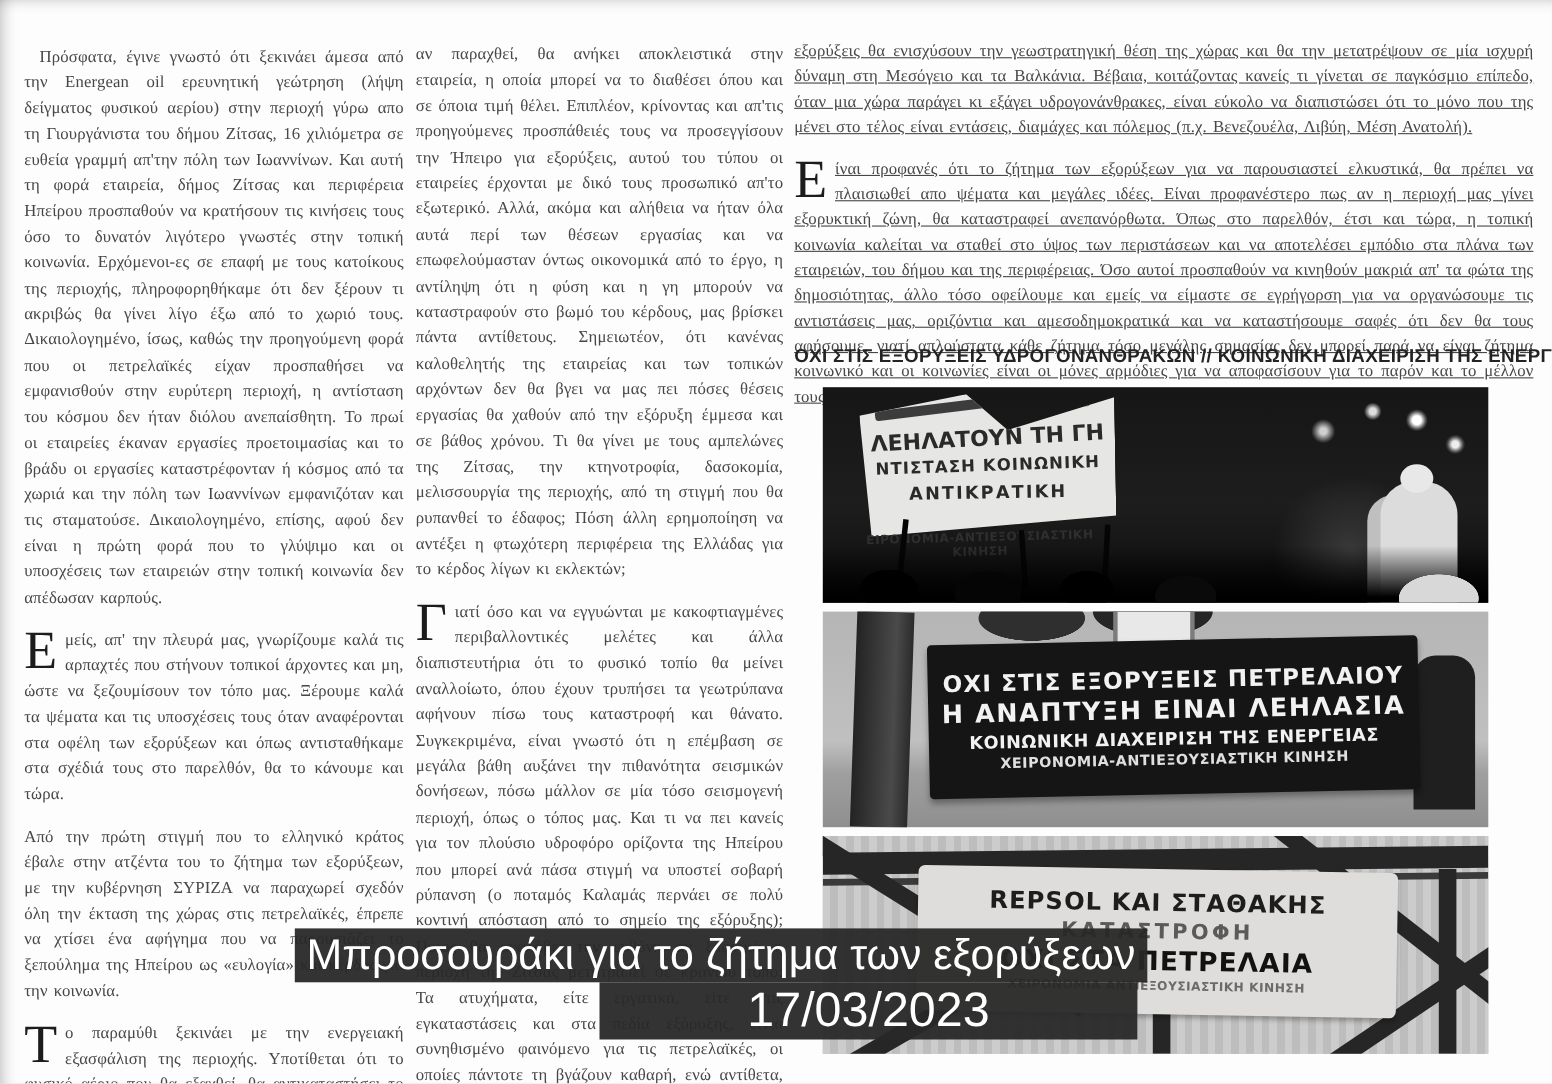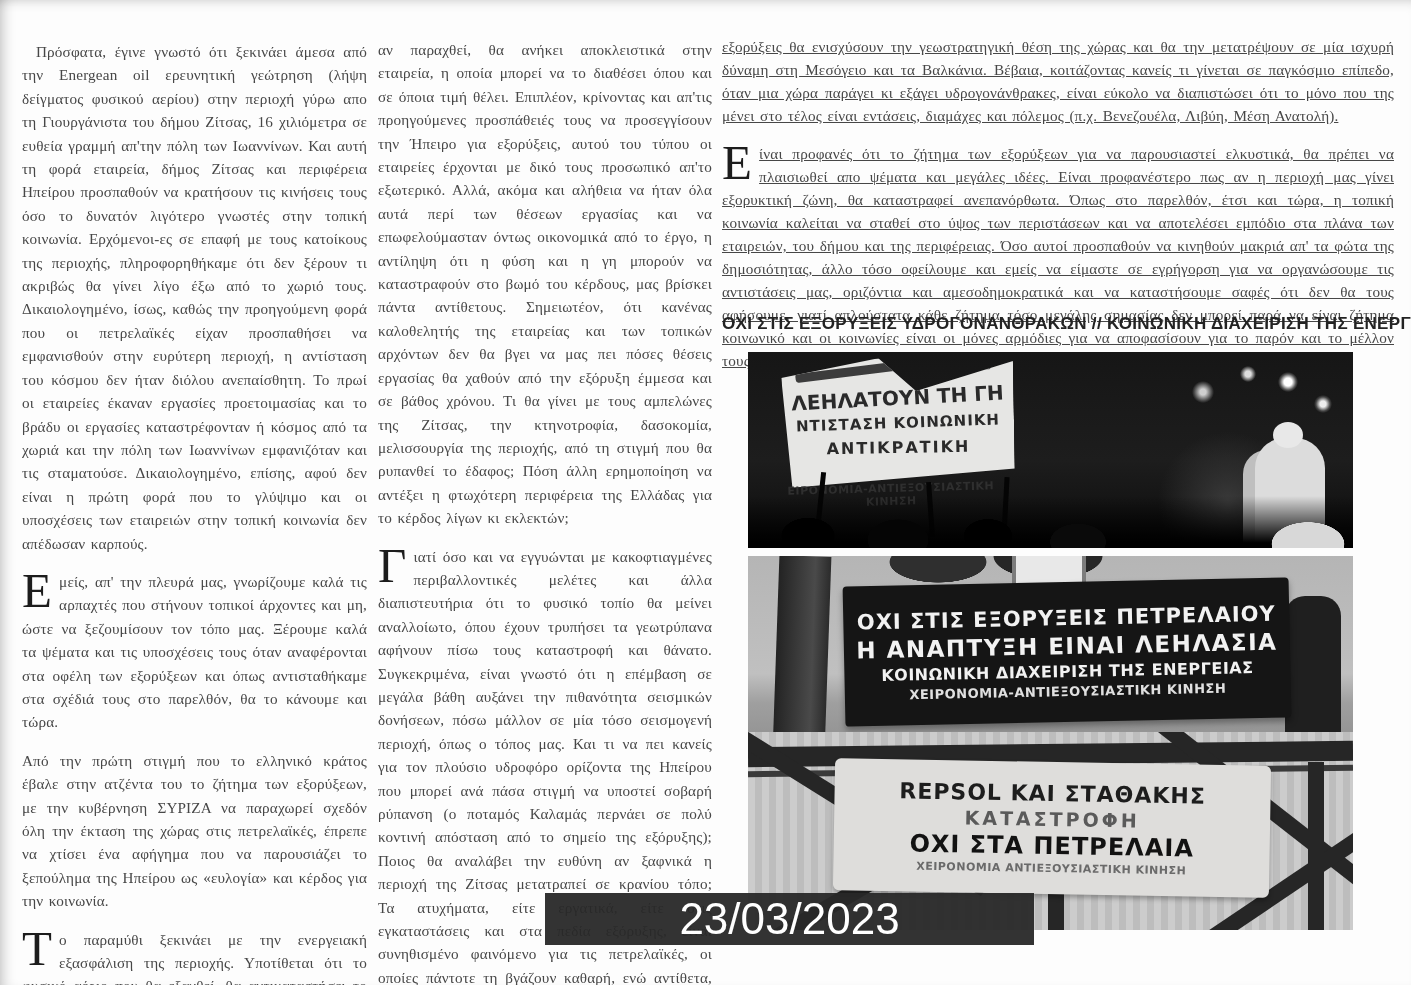--- a/index.html
+++ b/index.html
@@ -67,21 +67,21 @@
     transform:rotate(-1.2deg);border-radius:4px;
     display:flex;flex-direction:column;justify-content:center;gap:3px;text-align:center;
     font-family:"DejaVu Sans","Liberation Sans",sans-serif;color:#f2f2f2;
     box-shadow:0 4px 6px rgba(0,0,0,.35);
   }
   .banner2 .l1{font-size:21px;font-weight:bold;letter-spacing:1px;}
   .banner2 .l2{font-size:23px;font-weight:bold;letter-spacing:1.5px;}
   .banner2 .l3{font-size:16px;font-weight:bold;letter-spacing:.5px;}
   .banner2 .l4{font-size:13px;font-weight:bold;letter-spacing:.5px;color:#e0e0e0;}
   
-  .ph3{top:732px;height:198px;
+  .ph3{top:760px;height:198px;
     background:
       repeating-linear-gradient(90deg,#cccccc 0 7px,#bdbdbd 7px 14px),
       linear-gradient(180deg,#d2d2d2,#c4c4c4);
   }
   .beam{position:absolute;background:#262626;}
   .beam.h1{left:0;top:12px;width:605px;height:20px;transform:rotate(-.6deg);}
   .beam.h2{left:0;top:36px;width:605px;height:6px;background:#3a3a3a;transform:rotate(-.6deg);}
   .beam.d1{left:-40px;top:70px;width:300px;height:16px;transform:rotate(32deg);}
   .beam.d2{left:-30px;top:150px;width:280px;height:16px;transform:rotate(-30deg);}
   .beam.d3{left:360px;top:60px;width:300px;height:16px;transform:rotate(38deg);}
@@ -172,15 +172,16 @@
     <div class="beam v1"></div>
     <div class="beam v2"></div>
     <div class="banner3">
       <div class="l1">REPSOL ΚΑΙ ΣΤΑΘΑΚΗΣ</div>
       <div class="l2">ΚΑΤΑΣΤΡΟΦΗ</div>
       <div class="l3">ΟΧΙ ΣΤΑ ΠΕΤΡΕΛΑΙΑ</div>
       <div class="l4">ΧΕΙΡΟΝΟΜΙΑ ΑΝΤΙΕΞΟΥΣΙΑΣΤΙΚΗ ΚΙΝΗΣΗ</div>
     </div>
   </div>
 
-  <div class="cap cap2">23/03/2023</div>
+  <div class="cap cap1">Μπροσουράκι για το ζήτημα των εξορύξεων</div>
+  <div class="cap cap2">17/03/2023</div>
 
 </div>
 
 </body></html>

